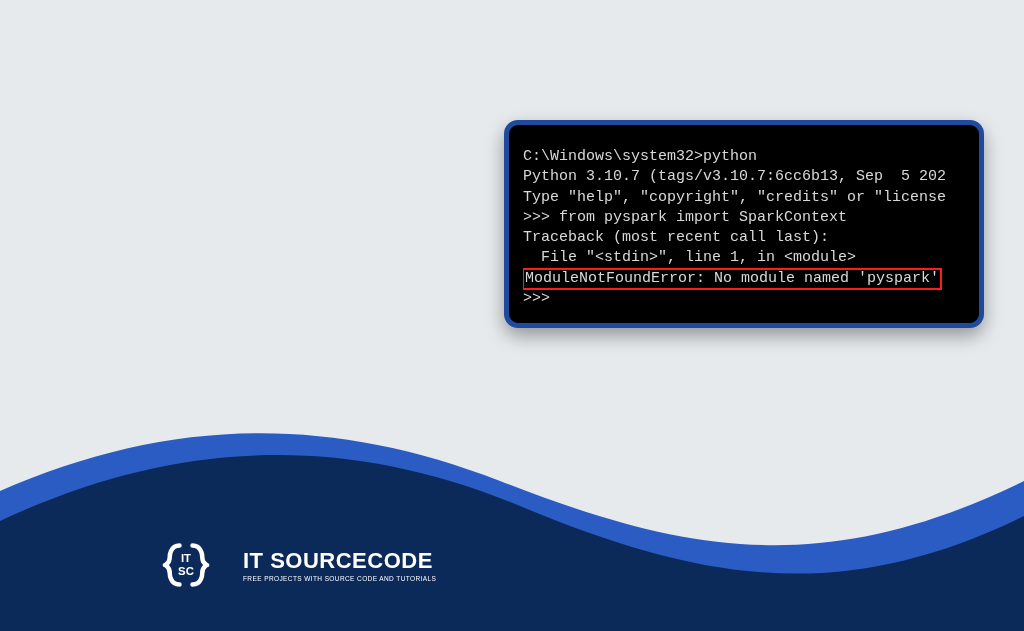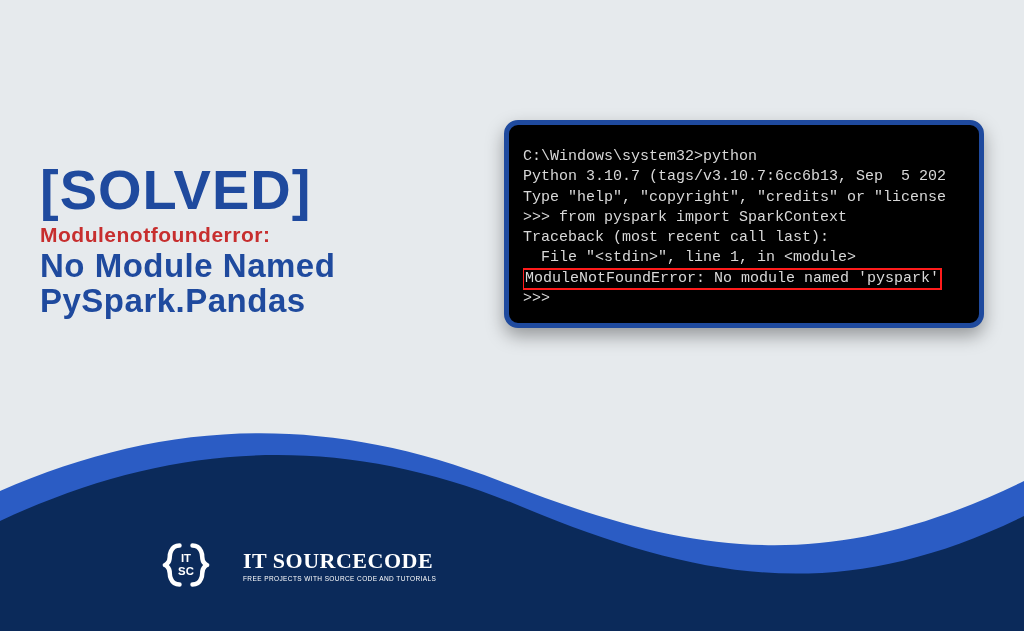--- a/index.html
+++ b/index.html
@@ -109,21 +109,21 @@
     width: 52px;
     height: 52px;
     display: flex;
     align-items: center;
     justify-content: center;
   }
   .logo-text {
     color: #fff;
   }
   .logo-text .brand {
-    font-family: Liberation Serif, serif;
+    font-family: Liberation Sans, sans-serif;
     font-size: 22px;
     font-weight: 900;
     letter-spacing: 0.5px;
   }
   .logo-text .tagline {
     font-size: 6.5px;
     letter-spacing: 0.4px;
     margin-top: 1px;
   }
 </style>
@@ -131,26 +131,20 @@
 <body>
 
 <svg class="wave-mid" viewBox="0 0 1024 260" preserveAspectRatio="none">
   <path d="M0,120 C160,50 320,40 500,110 C680,180 820,210 1024,110 L1024,260 L0,260 Z" fill="#2b5cc4"></path>
 </svg>
 <svg class="wave-dark" viewBox="0 0 1024 260" preserveAspectRatio="none">
   <path d="M0,150 C170,70 340,60 520,135 C700,210 840,235 1024,145 L1024,260 L0,260 Z" fill="#0b2a5a"></path>
 </svg>
 
 <div class="content-area">
-  <div class="headline">
-    <div class="line1">[SOLVED]</div>
-    <div class="line2">Modulenotfounderror:</div>
-    <div class="line3">No Module Named</div>
-    <div class="line4">PySpark.Pandas</div>
-  </div>
 
   <div class="terminal">
     <pre><span>C:\Windows\system32&gt;python</span>
 <span>Python 3.10.7 (tags/v3.10.7:6cc6b13, Sep  5 202</span>
 <span>Type "help", "copyright", "credits" or "license</span>
 <span>&gt;&gt;&gt; from pyspark import SparkContext</span>
 <span>Traceback (most recent call last):</span>
 <span>  File "&lt;stdin&gt;", line 1, in &lt;module&gt;</span>
 <span class="err-highlight">ModuleNotFoundError: No module named 'pyspark'</span>
 <span>&gt;&gt;&gt;</span></pre>

